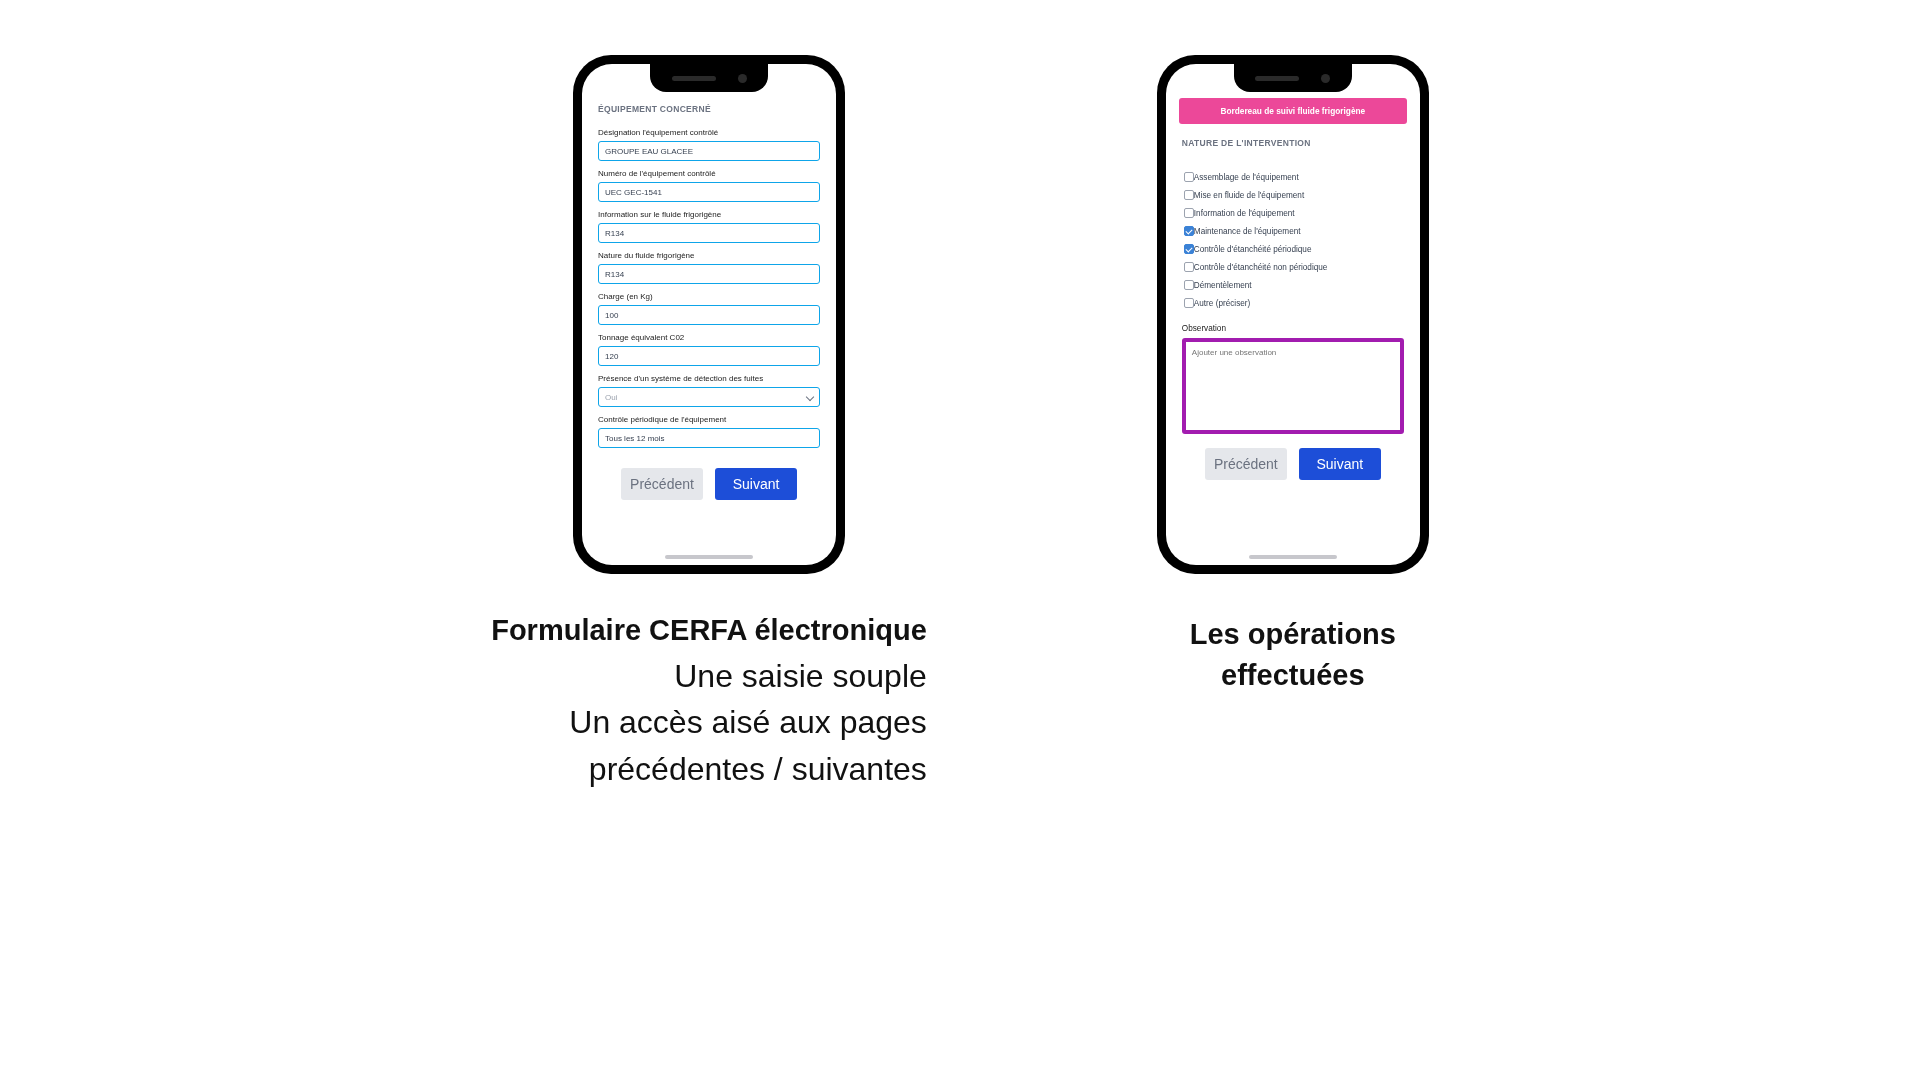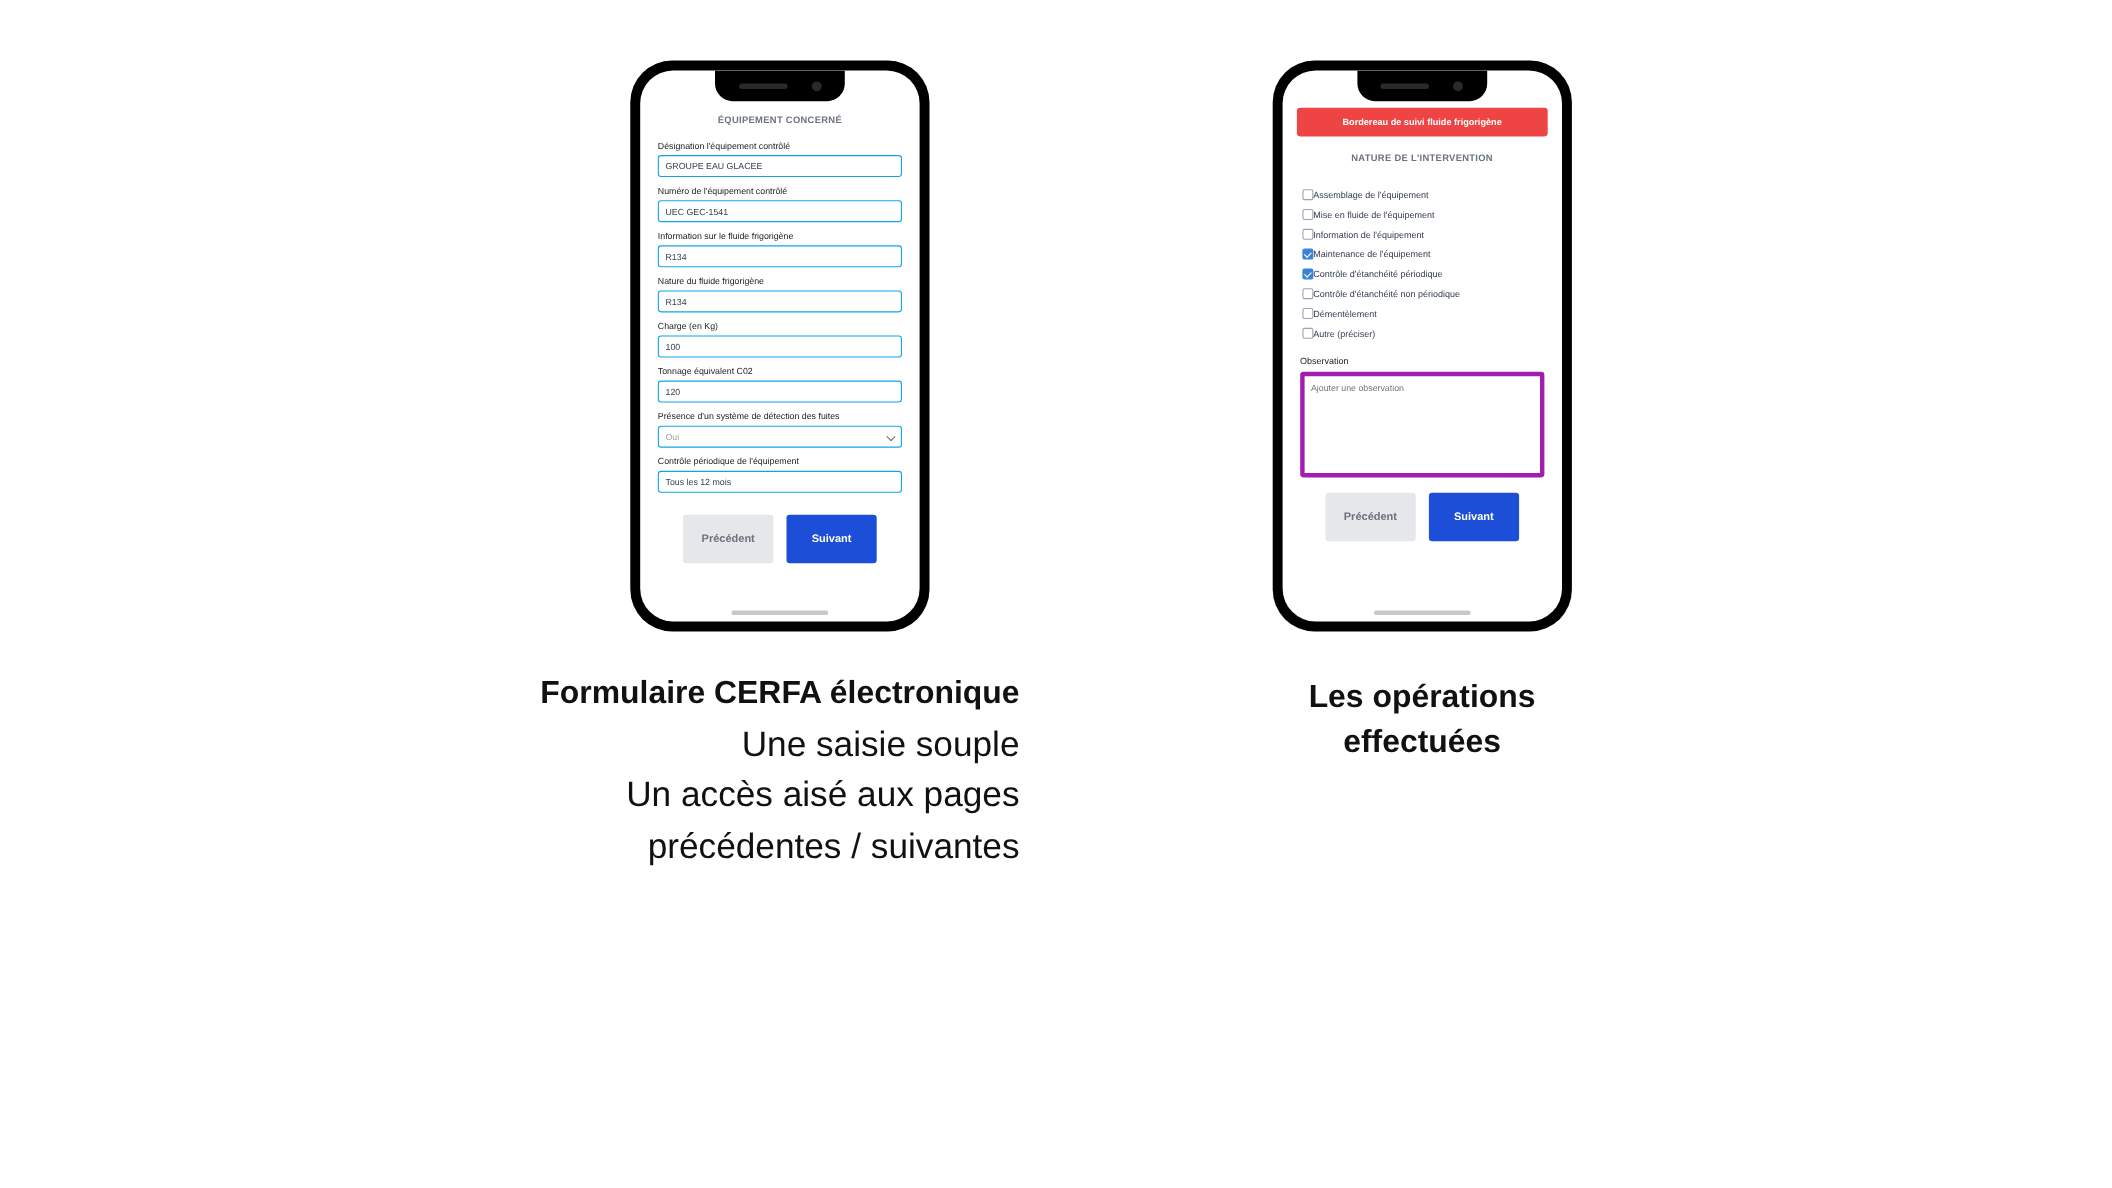--- a/index.html
+++ b/index.html
@@ -67,21 +67,21 @@
     flex: 1;
     padding: 40px 16px 22px 16px;
     overflow: hidden;
     font-size: 8.2px;
     color: #222;
     display: flex;
     flex-direction: column;
   }
 
   .section-title {
-    text-align: center;
+    text-align: left;
     font-size: 8.5px;
     font-weight: 700;
     color: #6b7280;
     letter-spacing: .3px;
     margin-bottom: 14px;
   }
 
   .field { margin-bottom: 8px; }
   .field label {
     display: block;
@@ -113,34 +113,34 @@
   }
 
   .nav-row {
     display: flex;
     justify-content: center;
     gap: 12px;
     margin-top: 12px;
   }
   .btn {
     min-width: 82px;
-    height: 44px;
+    height: 32px;
     border-radius: 3px;
     border: none;
-    font-size: 10px;
-    font-weight: 700;
+    font-size: 14px;
+    font-weight: 400;
     cursor: pointer;
   }
   .btn-secondary { background: #e5e7eb; color: #6b7280; }
   .btn-primary { background: #1d4ed8; color: #fff; }
 
   
   .banner {
     margin: -6px -3px 14px -3px;
-    background: #ef4444;
+    background: #ec4899;
     color: #fff;
     font-size: 8.3px;
     font-weight: 700;
     text-align: center;
     padding: 8px 6px;
     border-radius: 3px;
   }
   .check-list { margin: 6px 0 12px 0; }
   .check-row {
     display: flex;

